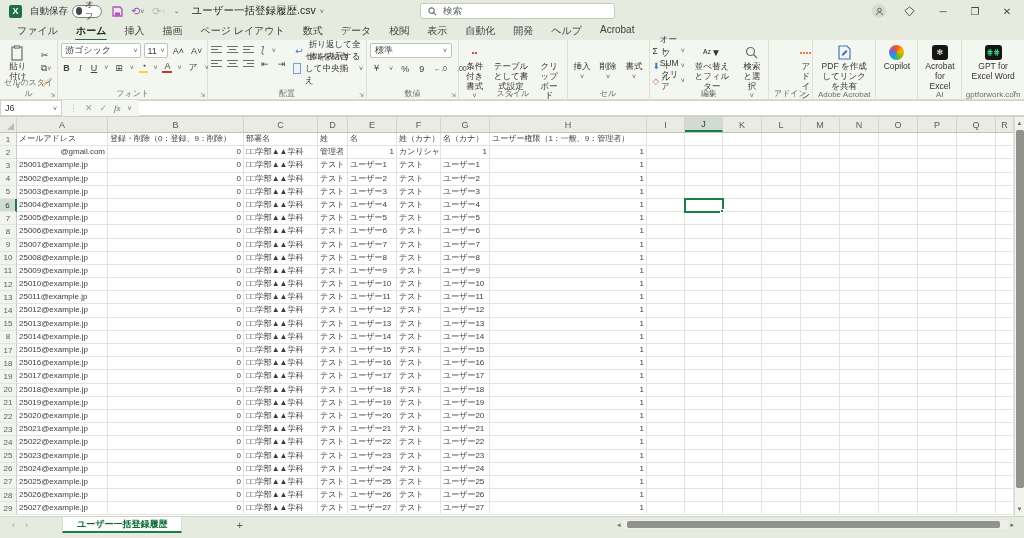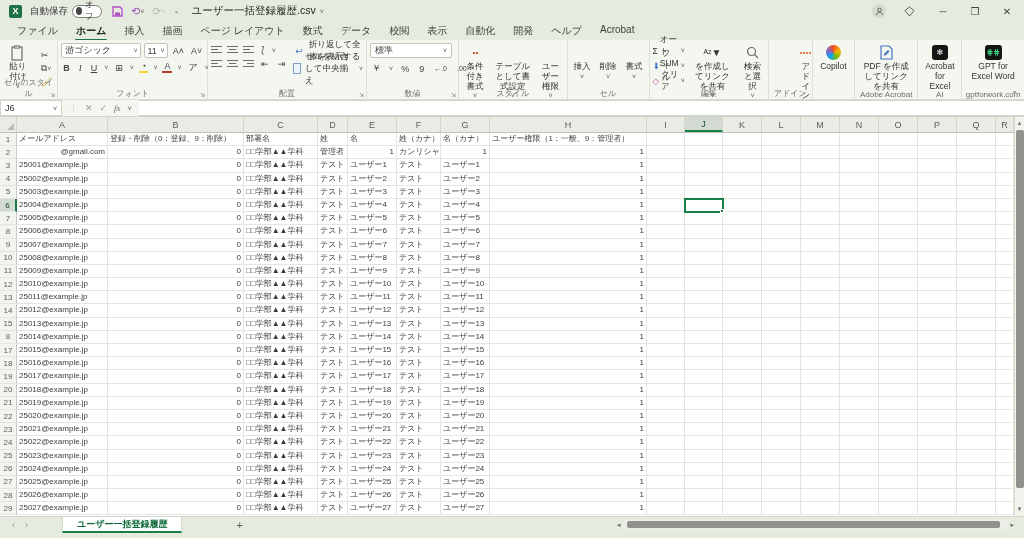--- a/index.html
+++ b/index.html
@@ -121,20 +121,27 @@
           </svg>
       </span>
       <span class="svgbtn" style="color:#9B59B6;font-size:11px;">⟲<span class="caret">˅</span></span>
       <span class="svgbtn" style="color:#b9bdb4;font-size:11px;">⟳<span class="caret" style="color:#c9cdc4;">˅</span></span>
       <span class="caret">⌄</span>
     </div>
     <div class="doc-title">
       <span>ユーザー一括登録履歴.csv</span>
       <span class="caret">˅</span>
     </div>
+    <div class="searchbox">
+      <svg width="9" height="9" viewBox="0 0 10 10">
+          <circle cx="4" cy="4" r="3" fill="none" stroke="#6a6f66" stroke-width="1.2"></circle>
+          <line x1="6.3" y1="6.3" x2="9" y2="9" stroke="#6a6f66" stroke-width="1.2"></line>
+        </svg>
+      <span>検索</span>
+    </div>
     <div class="tb-right">
       <span class="account-circle">
         <svg width="9" height="9" viewBox="0 0 10 10">
             <circle cx="5" cy="3.4" r="2" fill="none" stroke="#555" stroke-width="1"></circle>
             <path d="M1.5 9c.6-2 2-3 3.5-3s2.9 1 3.5 3" fill="none" stroke="#555" stroke-width="1"></path>
           </svg>
       </span>
       <span class="winbtn">
         <svg width="11" height="11" viewBox="0 0 12 12">
             <path d="M6 1l5 4-5 6-5-6z" fill="none" stroke="#555" stroke-width="1"></path>
@@ -309,21 +316,21 @@
           <span>テーブルとして書式設定 </span>
             <span class="caret">˅</span>
         </div>
         <div class="bigbtn">
           <span class="bicon gridic blue">
               <i style="background:#9bd1a8;"></i>
               <i></i>
               <i></i>
               <i style="background:#f0c674;"></i>
             </span>
-          <span>ユーザー権限 </span>
+          <span>クリップボード </span>
             <span class="caret">˅</span>
         </div>
       </div>
       <div class="rg-label">スタイル</div>
     </div>
 
     <div class="rgroup" style="width:88px;">
       <div class="rrow" style="justify-content:space-around; align-items:flex-start;">
         <div class="bigbtn">
           <span class="bicon gridic">
@@ -373,21 +380,21 @@
               <span class="caret">˅</span>
             </div>
           <div class="editrow">
               <span style="color:#C659B0;">◇</span>
               <span>クリア</span>
               <span class="caret">˅</span>
             </div>
         </div>
         <div class="bigbtn">
           <span class="bicon" style="font-size:10px;">ᴬᶻ▼</span>
-          <span>を作成してリンクを共有 </span>
+          <span>並べ替えとフィルター </span>
             <span class="caret">˅</span>
         </div>
         <div class="bigbtn">
           <span class="bicon">
               <svg width="13" height="13" viewBox="0 0 13 13">
                 <circle cx="5.5" cy="5.5" r="4" fill="none" stroke="#6a6f66" stroke-width="1.2"></circle>
                 <line x1="8.5" y1="8.5" x2="12" y2="12" stroke="#6a6f66" stroke-width="1.2"></line>
               </svg>
             </span>
           <span>検索と選択 </span>
@@ -403,40 +410,40 @@
             <i></i>
             <i></i>
             <i></i>
             <i></i>
           </span>
         <span>アドイン</span>
       </div>
       <div class="rg-label">アドイン</div>
     </div>
 
-    <div class="rgroup" style="width:46px;">
-      <div class="bigbtn">
-        <span class="bicon">
-            <span class="copilot-ic"></span>
-          </span>
-        <span>Copilot</span>
-      </div>
-    </div>
-
     <div class="rgroup" style="width:70px;">
       <div class="bigbtn">
         <span class="bicon">
             <svg width="13" height="15" viewBox="0 0 13 15">
               <path d="M1 1h8l3 3v10H1z" fill="none" stroke="#4472C4" stroke-width="1.2"></path>
               <path d="M4 9l4-4 1.5 1.5-4 4H4z" fill="#4472C4"></path>
             </svg>
           </span>
         <span>PDF を作成してリンクを共有</span>
       </div>
       <div class="rg-label">Adobe Acrobat</div>
+    </div>
+
+    <div class="rgroup" style="width:46px;">
+      <div class="bigbtn">
+        <span class="bicon">
+            <span class="copilot-ic"></span>
+          </span>
+        <span>Copilot</span>
+      </div>
     </div>
 
     <div class="rgroup" style="width:48px;">
       <div class="bigbtn">
         <span class="bicon">
             <span class="gpt-dark" style="width:16px;">✻</span>
           </span>
         <span>Acrobat for Excel</span>
       </div>
       <div class="rg-label">AI</div>

